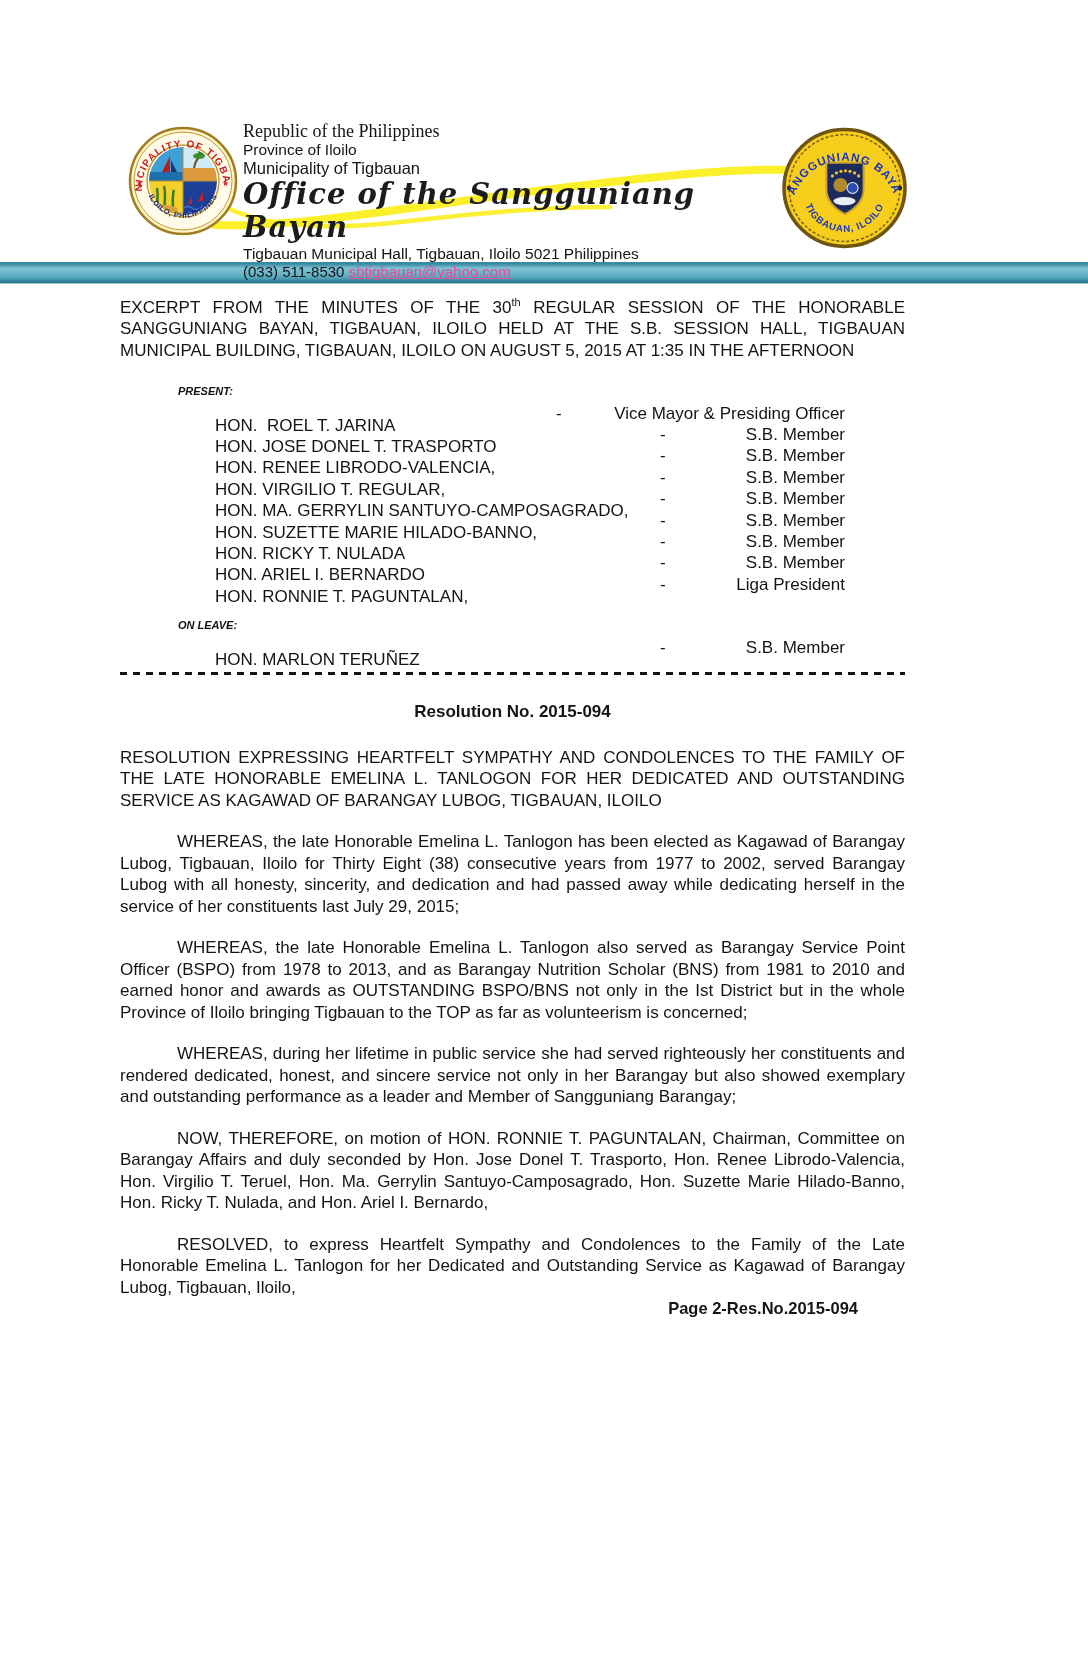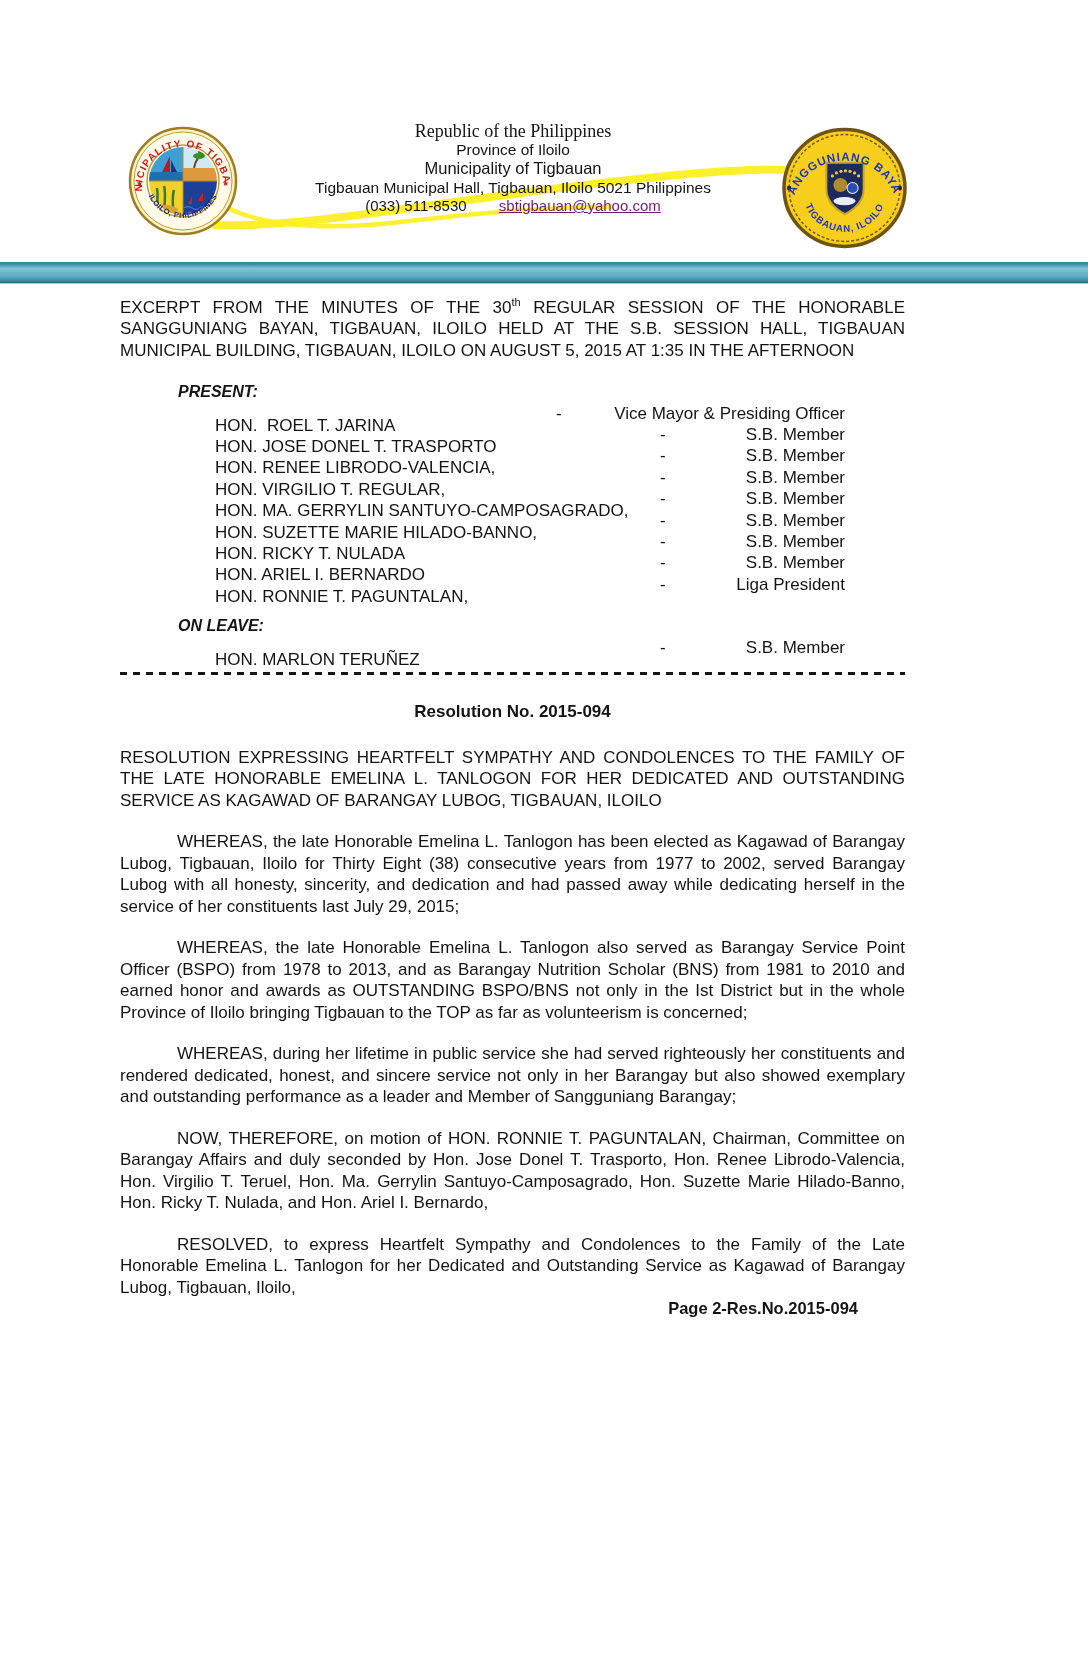--- a/index.html
+++ b/index.html
@@ -4,38 +4,38 @@
 <style>
   html,body{margin:0;padding:0;background:#ffffff;}
   body{width:1088px;height:1664px;font-family:"Liberation Sans",sans-serif;color:#141414;}
   .page{position:relative;width:1088px;height:1664px;background:#fff;overflow:hidden;}
 
   
   .header{position:relative;margin-top:115px;height:147px;}
   .swoosh{position:absolute;left:0;top:0;width:1088px;height:147px;z-index:1;}
   .seal-left{position:absolute;left:128px;top:11px;width:110px;height:110px;z-index:2;}
   .seal-right{position:absolute;left:782px;top:11px;width:126px;height:124px;z-index:2;}
-  .head-text{position:absolute;left:243px;top:6px;width:540px;text-align:center;z-index:2;}
+  .head-text{position:absolute;left:243px;top:6px;width:540px;z-index:2;}
   .ht-line1{font-family:"Liberation Serif",serif;font-size:18px;line-height:20px;}
   .ht-line2{font-size:15.5px;line-height:18px;}
   .ht-line3{font-size:16.5px;line-height:19px;}
   .ht-office{font-family:"DejaVu Serif",serif;font-style:italic;font-weight:700;
              font-size:29px;line-height:33px;letter-spacing:1px;color:#1c1c1c;}
   .ht-address{font-size:15.5px;line-height:19px;}
   .ht-contact{font-size:15px;line-height:17px;}
-  .email-link{color:#701a75;text-decoration:underline;margin-left:28px;}
+  .email-link{color:#ec4899;text-decoration:underline;}
 
   .teal-bar{height:21px;width:1088px;
     background:linear-gradient(180deg,#3a89a0 0%,#3a89a0 9%,#7fc2d4 30%,#5fadc2 68%,#4094ab 84%,#266f86 100%);
     border-bottom:1px solid #9fc6d2;}
 
   
   main{padding:8px 183px 0 120px;}
   .excerpt{margin:0;font-size:17px;line-height:21.5px;text-align:justify;}
-  .sec-label{margin:20px 0 0 58px;font-size:16px;font-weight:bold;font-style:italic;line-height:21.5px;}
+  .sec-label{margin:20px 0 0 58px;font-size:11px;font-weight:bold;font-style:italic;line-height:21.5px;}
   .roster{position:relative;}
   .m-row{position:relative;height:21.4px;font-size:17px;line-height:21.4px;}
   .m-name{position:absolute;left:95px;top:12px;white-space:pre;}
   .m-dash{position:absolute;left:540px;top:0;}
   .m-row.first .m-dash{left:436px;}
   .m-role{position:absolute;right:60px;top:0;white-space:pre;}
   .dashed{margin-top:14px;height:3px;
     background:repeating-linear-gradient(to right,#151515 0 7px,transparent 7px 13px);}
   .res-no{margin-top:26px;font-size:17px;font-weight:bold;text-align:center;line-height:21.5px;}
   .res-title{margin:24px 0 0;font-size:17px;line-height:21.5px;text-align:justify;}
@@ -91,20 +91,21 @@
         <textPath href="#lbot" startOffset="50%" text-anchor="middle">ILOILO, PHILIPPINES</textPath>
       </text>
       <text x="8" y="60" font-size="8" fill="#CE1A1C">★</text>
       <text x="94" y="60" font-size="8" fill="#CE1A1C">★</text>
     </svg>
 
     <div class="head-text">
       <div class="ht-line1">Republic of the Philippines</div>
       <div class="ht-line2">Province of Iloilo</div>
       <div class="ht-line3">Municipality of Tigbauan</div>
+      <div class="ht-office">Office of the Sangguniang Bayan</div>
       <div class="ht-address">Tigbauan Municipal Hall, Tigbauan, Iloilo 5021 Philippines</div>
       <div class="ht-contact">
         <span>(033) 511-8530</span>
         <a class="email-link" href="#">sbtigbauan@yahoo.com</a>
       </div>
     </div>
 
     <svg class="seal-right" viewBox="0 0 125 122">
       <ellipse cx="62" cy="61" rx="60" ry="58" fill="#f6ce1b" stroke="#6e5412" stroke-width="3.5"></ellipse>
       <ellipse cx="62" cy="61" rx="55" ry="53" fill="none" stroke="#7a5a16" stroke-width="1.5" stroke-dasharray="3 2"></ellipse>

